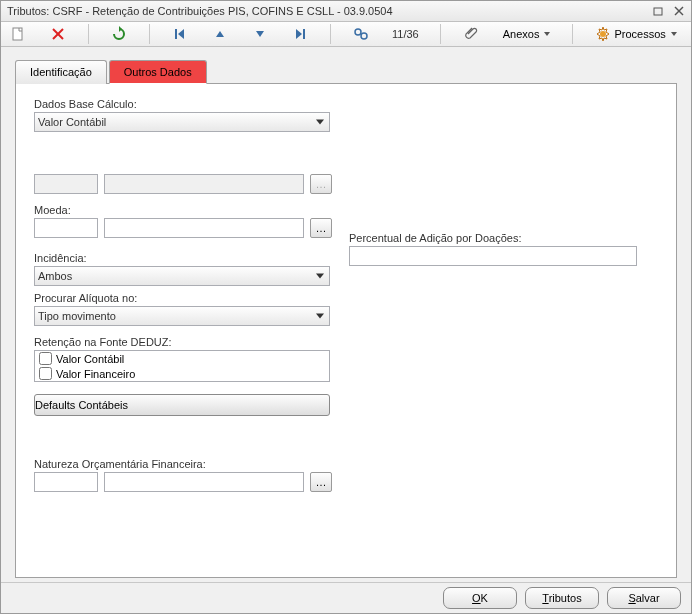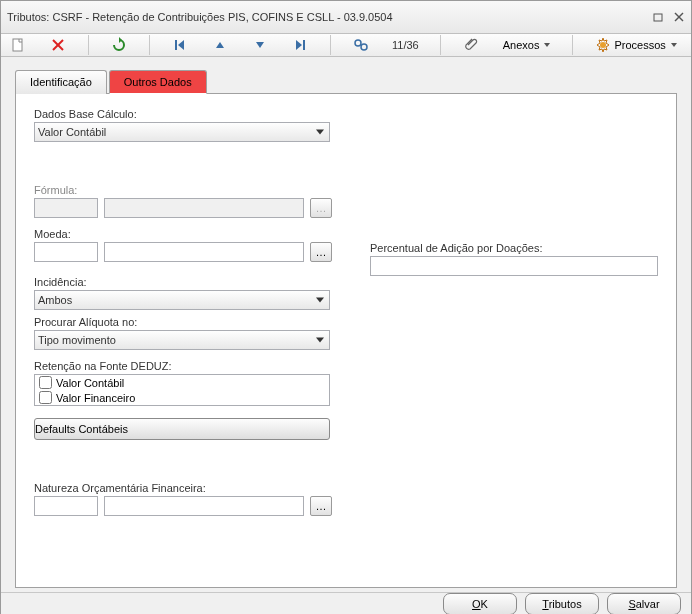--- a/index.html
+++ b/index.html
@@ -1,18 +1,18 @@
 <!DOCTYPE html>
 <html><head>
 <meta charset="utf-8">
 <style>
 * { box-sizing: border-box; margin: 0; padding: 0; font-family: Tahoma, Arial, sans-serif; font-size: 11px; }
 body { background: #fff; width: 692px; height: 614px; overflow: hidden; }
 .window { width: 692px; height: 614px; border: 1px solid #9a9a9a; background: #f0f0f0; display: flex; flex-direction: column; }
-.titlebar { height: 22px; background: linear-gradient(#f8f8f8, #e8e8e8); border-bottom: 1px solid #c0c0c0; display: flex; align-items: center; padding: 16px 6px; }
+.titlebar { height: 22px; background: linear-gradient(#f8f8f8, #e8e8e8); border-bottom: 1px solid #c0c0c0; display: flex; align-items: center; padding: 4px 6px; }
 .titlebar .title { flex: 1; color: #333; }
 .titlebar .win-btns { display: flex; gap: 8px; }
 .titlebar .win-btns span { width: 12px; height: 12px; color: #555; cursor: pointer; display: inline-flex; align-items: center; justify-content: center; }
 .toolbar { height: 28px; background: linear-gradient(#fdfdfd, #ececec); border-bottom: 1px solid #c0c0c0; display: flex; align-items: center; padding: 0 4px; gap: 14px; }
 .tb-btn { height: 22px; min-width: 22px; display: inline-flex; align-items: center; justify-content: center; padding: 0 4px; border: 1px solid transparent; border-radius: 2px; cursor: pointer; gap: 3px; }
 .tb-sep { width: 1px; height: 20px; background: #c8c8c8; margin: 0 3px; }
 .dropdown-arrow { width: 0; height: 0; border-left: 3px solid transparent; border-right: 3px solid transparent; border-top: 4px solid #555; margin-left: 2px; }
 .content { flex: 1; padding: 12px 14px 4px 14px; position: relative; }
 .tabs { display: flex; position: relative; z-index: 2; }
 .tab { padding: 5px 14px; border: 1px solid #a0a0a0; border-bottom: none; background: linear-gradient(#fdfdfd,#e8e8e8); border-radius: 3px 3px 0 0; margin-right: 2px; cursor: pointer; position: relative; top: 1px; }
@@ -27,21 +27,21 @@
 .combo-wrap { position: relative; display: inline-block; }
 .combo-wrap::after { content: ""; position: absolute; right: 6px; top: 50%; transform: translateY(-50%); width: 0; height: 0; border-left: 4px solid transparent; border-right: 4px solid transparent; border-top: 5px solid #333; pointer-events: none; }
 .ellipsis-btn { width: 22px; height: 20px; border: 1px solid #9a9a9a; background: linear-gradient(#fefefe,#e2e2e2); display: inline-flex; align-items: center; justify-content: center; cursor: pointer; border-radius: 2px; }
 .check-list { border: 1px solid #abadb3; background: #fff; }
 .check-item { display: flex; align-items: center; gap: 4px; padding: 1px 4px; }
 .check-item input { margin: 0; }
 .big-btn { height: 22px; border: 1px solid #8a8a8a; background: linear-gradient(#fdfdfd,#dedede); border-radius: 3px; cursor: pointer; display: inline-flex; align-items: center; }
 .footer { height: 34px; border-top: 1px solid #c8c8c8; background: #f0f0f0; display: flex; align-items: center; justify-content: flex-end; padding: 0 10px; gap: 8px; }
 .footer .btn { min-width: 74px; height: 22px; border: 1px solid #8a8a8a; background: linear-gradient(#fdfdfd,#e3e3e3); border-radius: 7px; cursor: pointer; display: inline-flex; align-items: center; justify-content: center; }
 .underline-first::first-letter { text-decoration: underline; }
-.right-col { position: absolute; left: 354px; top: 148px; width: 300px; }
+.right-col { position: absolute; left: 333px; top: 148px; width: 300px; }
 svg.icon { width: 16px; height: 16px; }
 </style>
 </head>
 <body>
 
 <div class="window">
   <div class="titlebar">
     <span class="title">Tributos: CSRF - Retenção de Contribuições PIS, COFINS E CSLL - 03.9.0504</span>
     <div class="win-btns">
       <span>
@@ -139,21 +139,20 @@
 
       <label class="field-label">Dados Base Cálculo:</label>
       <div class="combo-wrap" style="width:296px;">
         <select class="combo" style="width:296px;">
           <option>Valor Contábil</option>
         </select>
       </div>
 
       <div style="height:42px;"></div>
 
-      <label class="field-label disabled">Fórmula:</label>
       <div class="row">
         <input type="text" disabled="" class="disabled-input" style="width: 64px;">
         <input type="text" disabled="" class="disabled-input" style="width: 200px;">
         <button class="ellipsis-btn" disabled="">…</button>
       </div>
 
       <div style="height:6px;"></div>
 
       <label class="field-label">Moeda:</label>
       <div class="row">

